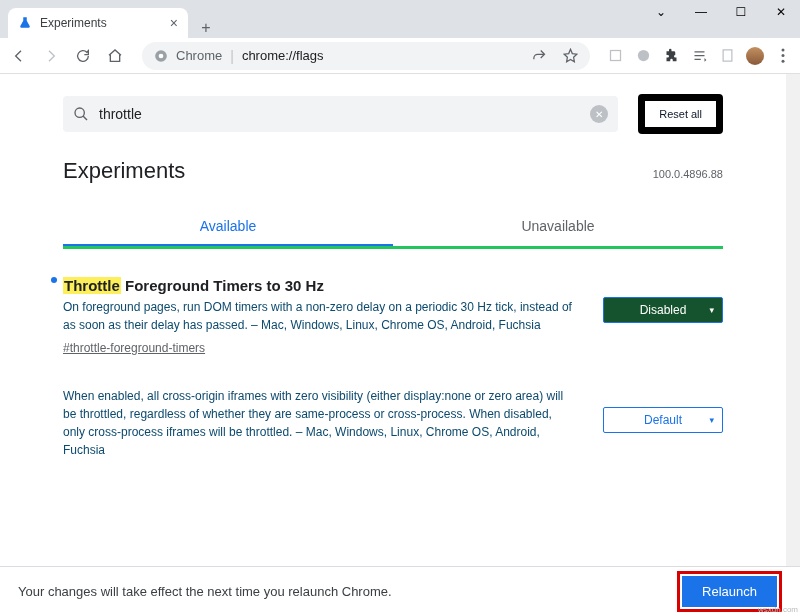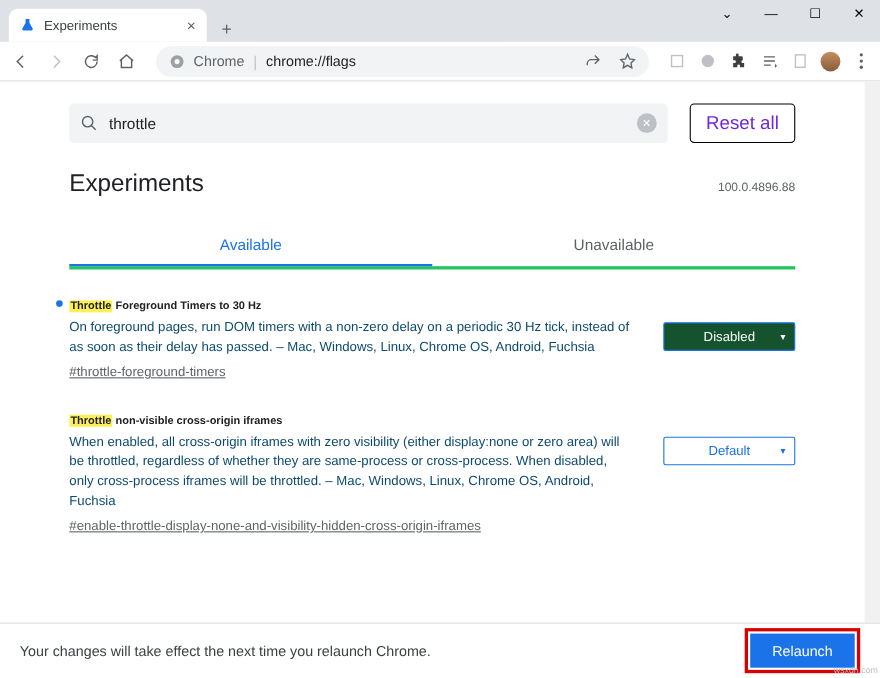--- a/index.html
+++ b/index.html
@@ -32,33 +32,33 @@
 
 
 .content { position: absolute; top: 74px; bottom: 50px; left: 0; right: 14px; overflow-y: auto; }
 .scrollbar-gutter { position: absolute; top: 74px; bottom: 50px; right: 0; width: 14px; background: #f1f1f1; }
 .page-inner { max-width: 680px; margin: 0 auto; padding: 20px 10px 40px 10px; }
 
 .searchrow { display: flex; align-items: center; gap: 20px; margin-bottom: 24px; }
 .searchbox { flex: 1; height: 36px; background: #f1f3f4; border-radius: 4px; display: flex; align-items: center; padding: 0 10px; gap: 10px; }
 .searchbox input { flex: 1; border: none; background: transparent; outline: none; font-size: 14px; color: #202124; }
 .searchbox .clear { width: 18px; height: 18px; border-radius: 50%; background: #bdc1c6; color: #fff; display: flex; align-items: center; justify-content: center; font-size: 10px; cursor: pointer; }
-.reset-btn { border: 1px solid #000000; background: #fff; color: #6d28d9; font-size: 17px; padding: 7px 14px; border-radius: 4px; cursor: pointer; }
+.reset-btn { border: 7px solid #000000; background: #fff; color: #0f172a; font-size: 11px; padding: 7px 14px; border-radius: 4px; cursor: pointer; }
 
 .page-head { display: flex; align-items: baseline; justify-content: space-between; margin-bottom: 24px; }
 .page-head h1 { font-size: 22px; font-weight: 400; color: #202124; }
 .version { font-size: 11px; color: #5f6368; }
 
 .tabs-row { display: flex; border-bottom: 3px solid #22c55e; margin-bottom: 28px; }
 .tabs-row .ptab { flex: 1; text-align: center; padding: 10px 0; font-size: 14px; color: #5f6368; cursor: pointer; border-bottom: 2px solid transparent; }
 .tabs-row .ptab.active { color: #1a73e8; border-bottom-color: #1a73e8; }
 
 .flag { display: flex; gap: 28px; margin-bottom: 32px; }
 .flag-main { flex: 1; }
-.flag-title { font-size: 10px; font-weight: 600; color: #202124; margin-bottom: 4px; display: flex; align-items: flex-start; gap: 6px; }
+.flag-title { font-size: 15px; font-weight: 600; color: #202124; margin-bottom: 4px; display: flex; align-items: flex-start; gap: 6px; }
 .flag-title .dot { width: 6px; height: 6px; border-radius: 50%; background: #1a73e8; margin-left: -12px; }
 .flag-desc { font-size: 12px; color: #0c4a6e; line-height: 1.5; margin-bottom: 6px; }
 .flag-link { font-size: 12px; color: #5f6368; text-decoration: underline; cursor: pointer; }
 .flag-ctrl { width: 120px; padding-top: 20px; }
 .sel { width: 120px; height: 26px; border: 1px solid #1a73e8; background: #fff; color: #1a73e8; font-size: 12px; display: flex; align-items: center; justify-content: center; position: relative; cursor: pointer; border-radius: 2px; }
 .sel.filled { background: #14532d; color: #fff; }
 .sel .chev { position: absolute; right: 8px; font-size: 9px; }
 mark { background: #fcef5a; color: inherit; padding: 0 1px; }
 
 
@@ -213,25 +213,21 @@
       <div class="flag-ctrl">
         <div class="sel filled">
           <span>Disabled</span>
           <span class="chev">▾</span>
         </div>
       </div>
     </div>
 
     <div class="flag">
       <div class="flag-main">
-        <div class="flag-title">
-          <span><mark>Throttle</mark><span> non-visible cross-origin iframes</span></span>
-        </div>
         <div class="flag-desc">When enabled, all cross-origin iframes with zero visibility (either display:none or zero area) will be throttled, regardless of whether they are same-process or cross-process. When disabled, only cross-process iframes will be throttled. – Mac, Windows, Linux, Chrome OS, Android, Fuchsia</div>
-        <span class="flag-link">#enable-throttle-display-none-and-visibility-hidden-cross-origin-iframes</span>
       </div>
       <div class="flag-ctrl">
         <div class="sel">
           <span>Default</span>
           <span class="chev">▾</span>
         </div>
       </div>
     </div>
 
   </div>

